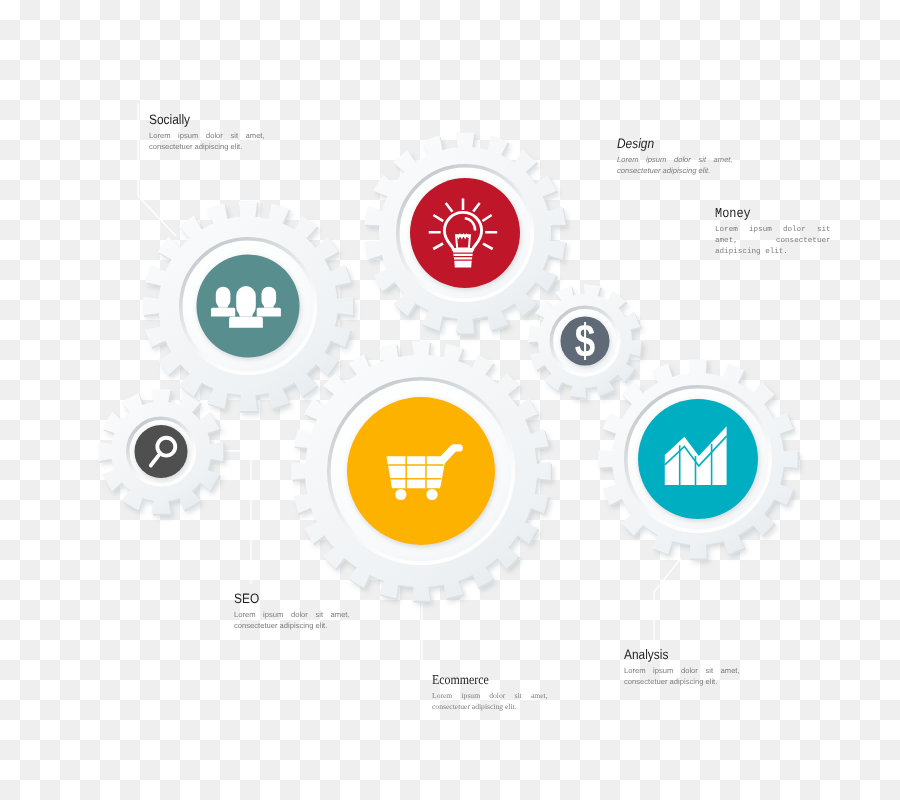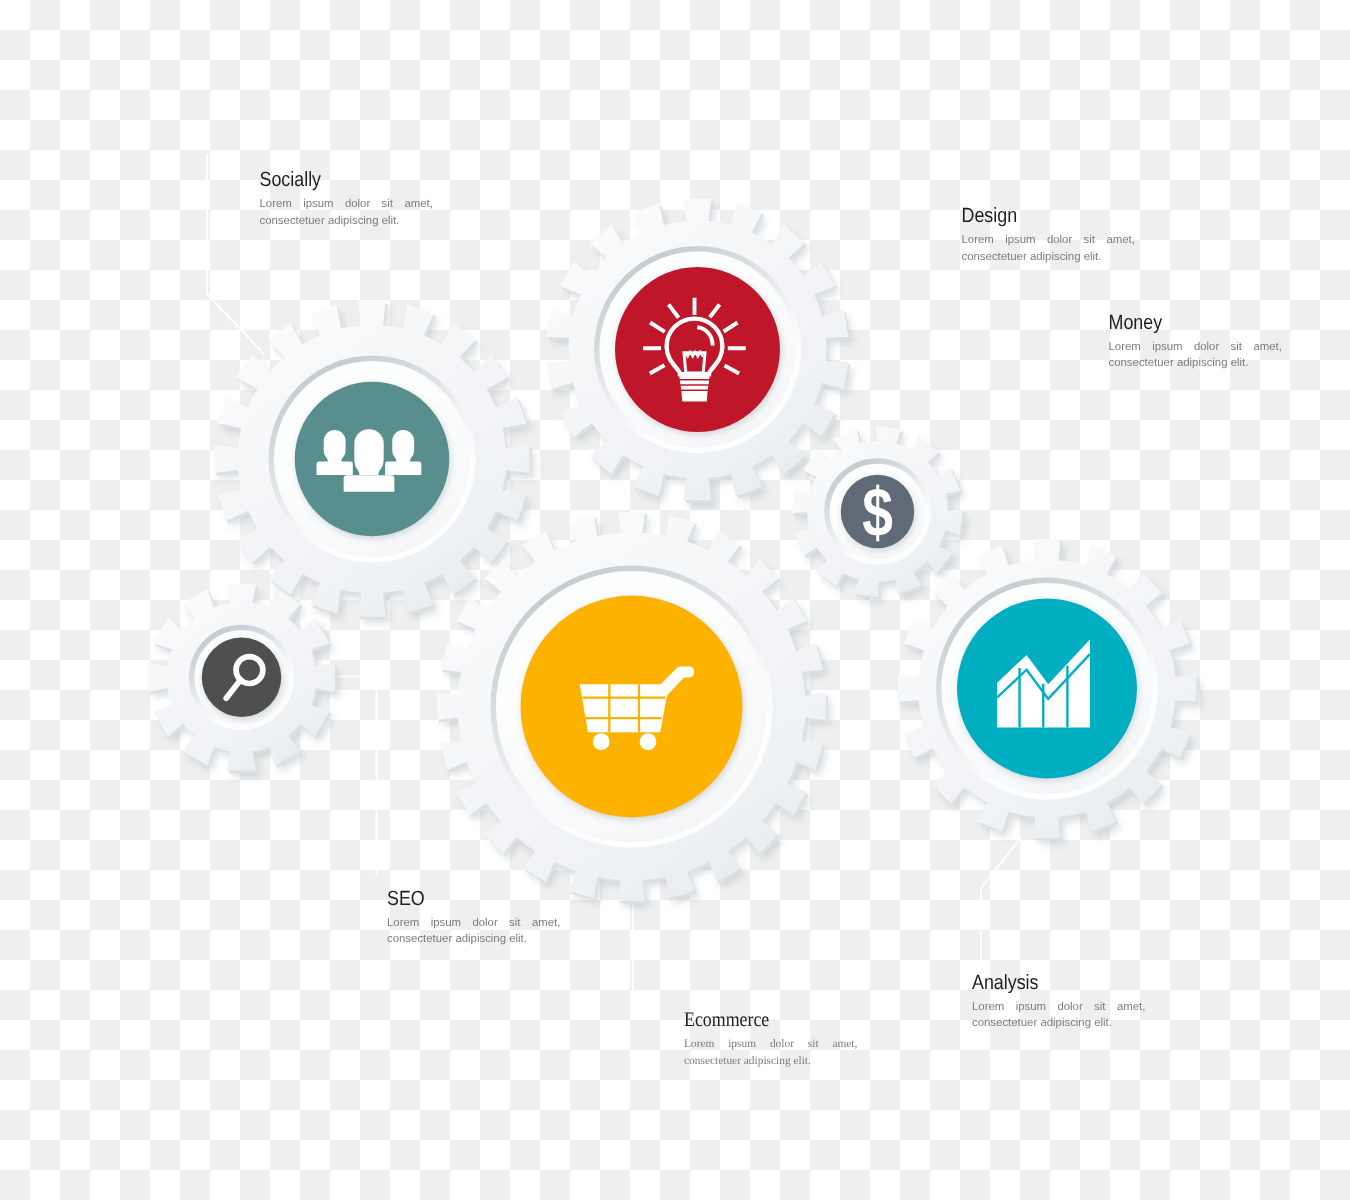--- a/index.html
+++ b/index.html
@@ -9,21 +9,21 @@
     font-family:"Liberation Sans",sans-serif;
     background-color:#ffffff;
     background-image:
       linear-gradient(45deg,#efefef 25%,transparent 25%,transparent 75%,#efefef 75%),
       linear-gradient(45deg,#efefef 25%,transparent 25%,transparent 75%,#efefef 75%);
     background-size:40px 40px;
     background-position:0 0, 20px 20px;
   }
   #stage{position:relative;width:900px;height:800px;}
   svg.board{position:absolute;left:0;top:0;width:900px;height:800px;}
-  .lbl{position:absolute;text-rendering:geometricPrecision;margin-left:24px;}
+  .lbl{position:absolute;text-rendering:geometricPrecision;}
   .lbl h3,.lbl p{transform:translateZ(0);}
   .lbl h3{margin:0;font-weight:400;font-size:13.7px;line-height:13.7px;color:#1f1f1f;
           transform:scaleX(0.87);transform-origin:0 0;white-space:nowrap;}
   .lbl p{margin:3px 0 0 0;font-size:7.6px;line-height:11px;color:#7c7c7c;text-align:justify;}
   .lbl p{text-align-last:left;}
 </style>
 </head>
 <body>
 
 <div id="stage">
@@ -144,25 +144,25 @@
           <path d="M-32.2,3.4L-12.6,-15.0L1.8,4.4L29.6,-25.4" stroke="#03aec2" stroke-width="1.6" fill="none"></path>
           <path d="M-17.3,-16.2 L-17.3,23.5 M-1.5,-5.6 L-1.5,23.5 M14.6,-17.6 L14.6,23.5" stroke="#03aec2" stroke-width="1.6" fill="none"></path>
         </g>
 </g>
 </svg>
 
   <div class="lbl" style="left:149px;top:113px;width:115.6px;">
     <h3>Socially</h3>
     <p>Lorem ipsum dolor sit amet, consectetuer adipiscing elit.</p>
   </div>
-  <div class="lbl" style="left:617px;top:137px;width:115.6px;">
+  <div class="lbl" style="left:617px;top:137px;width:115.6px;font-style:italic;">
     <h3>Design</h3>
     <p>Lorem ipsum dolor sit amet, consectetuer adipiscing elit.</p>
   </div>
-  <div class="lbl" style="left:715px;top:208px;width:115.6px;">
+  <div class="lbl" style="left:715px;top:208px;width:115.6px;font-family:Liberation Mono, monospace;">
     <h3>Money</h3>
     <p>Lorem ipsum dolor sit amet, consectetuer adipiscing elit.</p>
   </div>
   <div class="lbl" style="left:234px;top:592px;width:115.6px;">
     <h3>SEO</h3>
     <p>Lorem ipsum dolor sit amet, consectetuer adipiscing elit.</p>
   </div>
   <div class="lbl" style="left:432px;top:673px;width:115.6px;font-family:Liberation Serif, serif;">
     <h3>Ecommerce</h3>
     <p>Lorem ipsum dolor sit amet, consectetuer adipiscing elit.</p>

